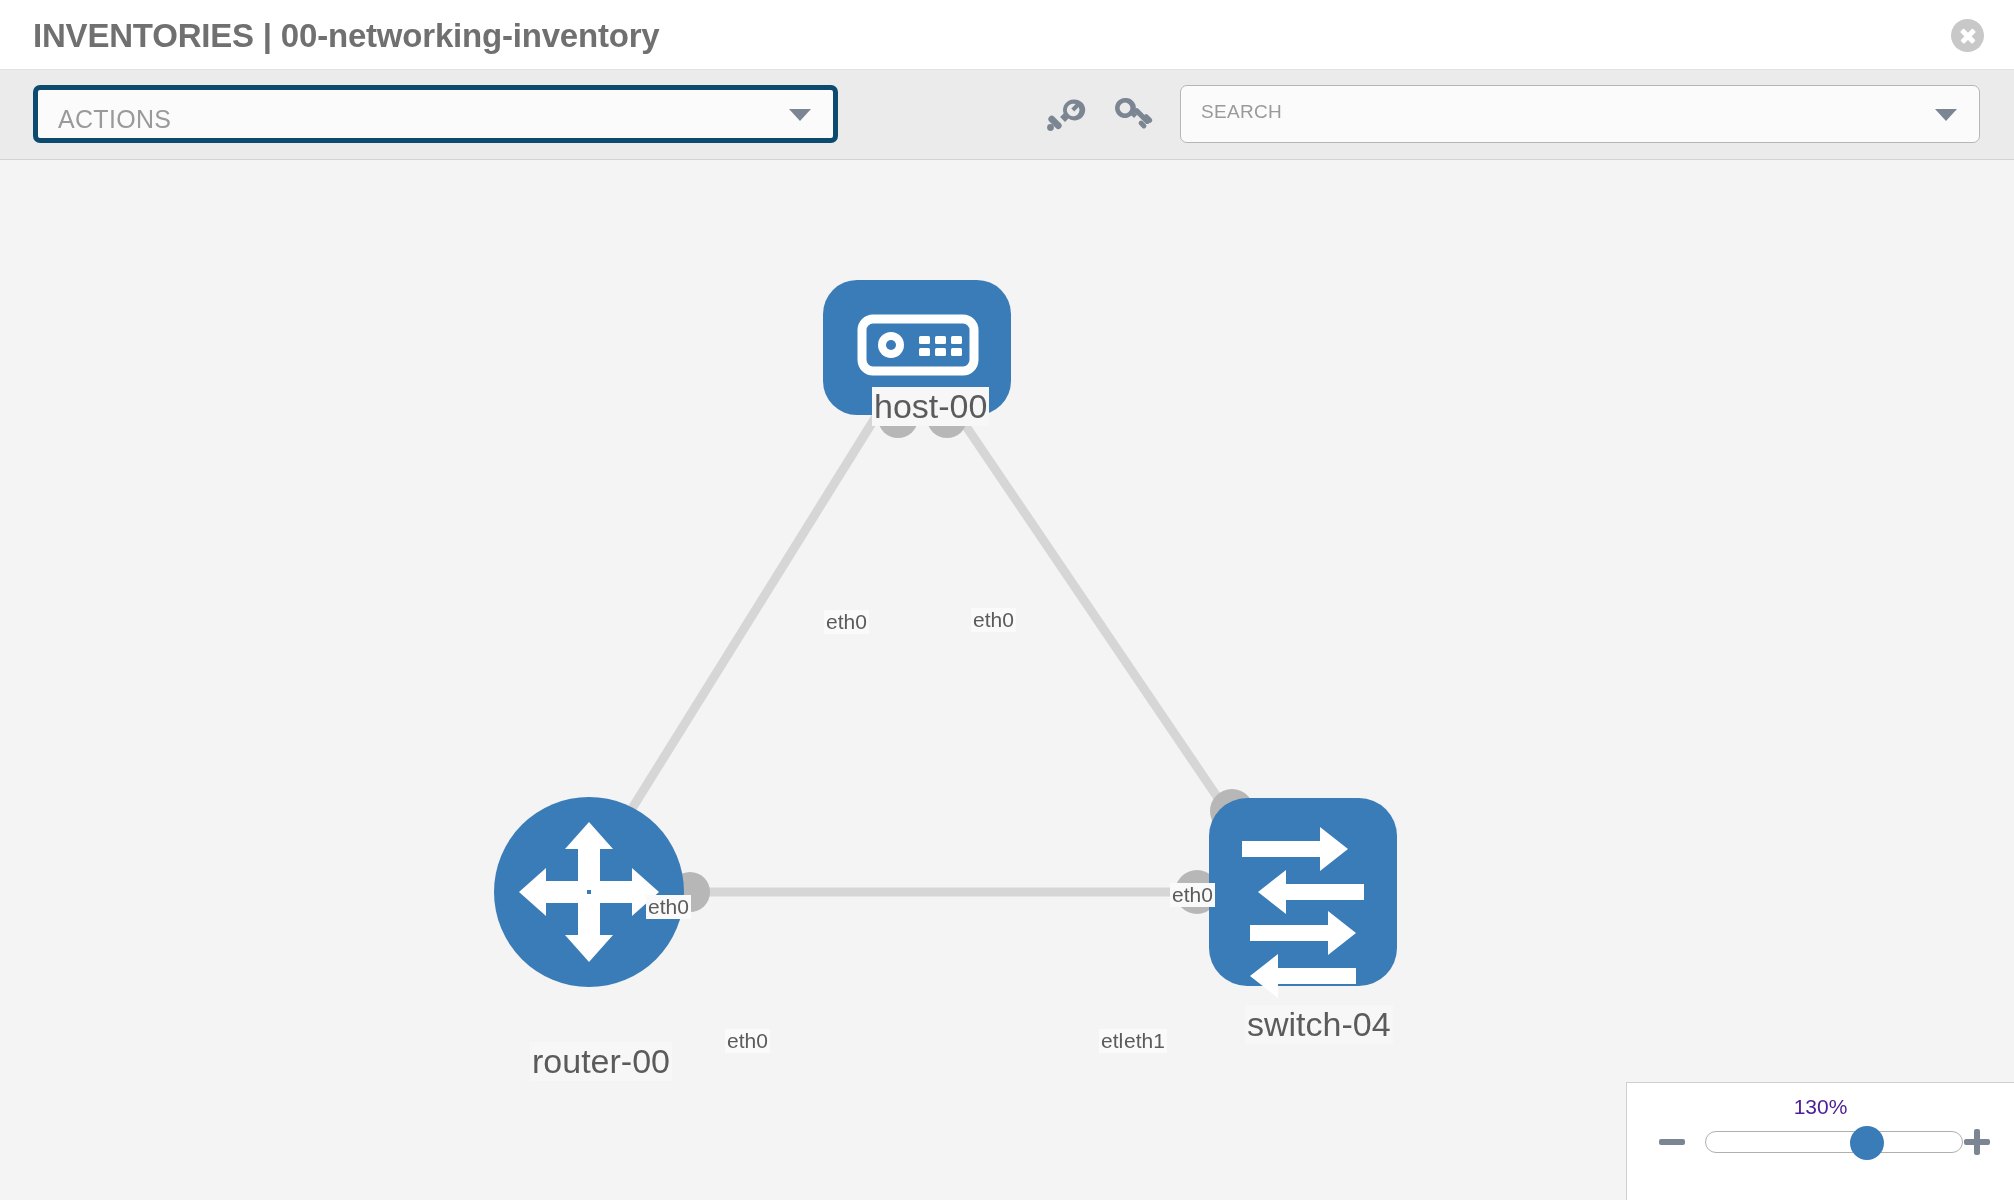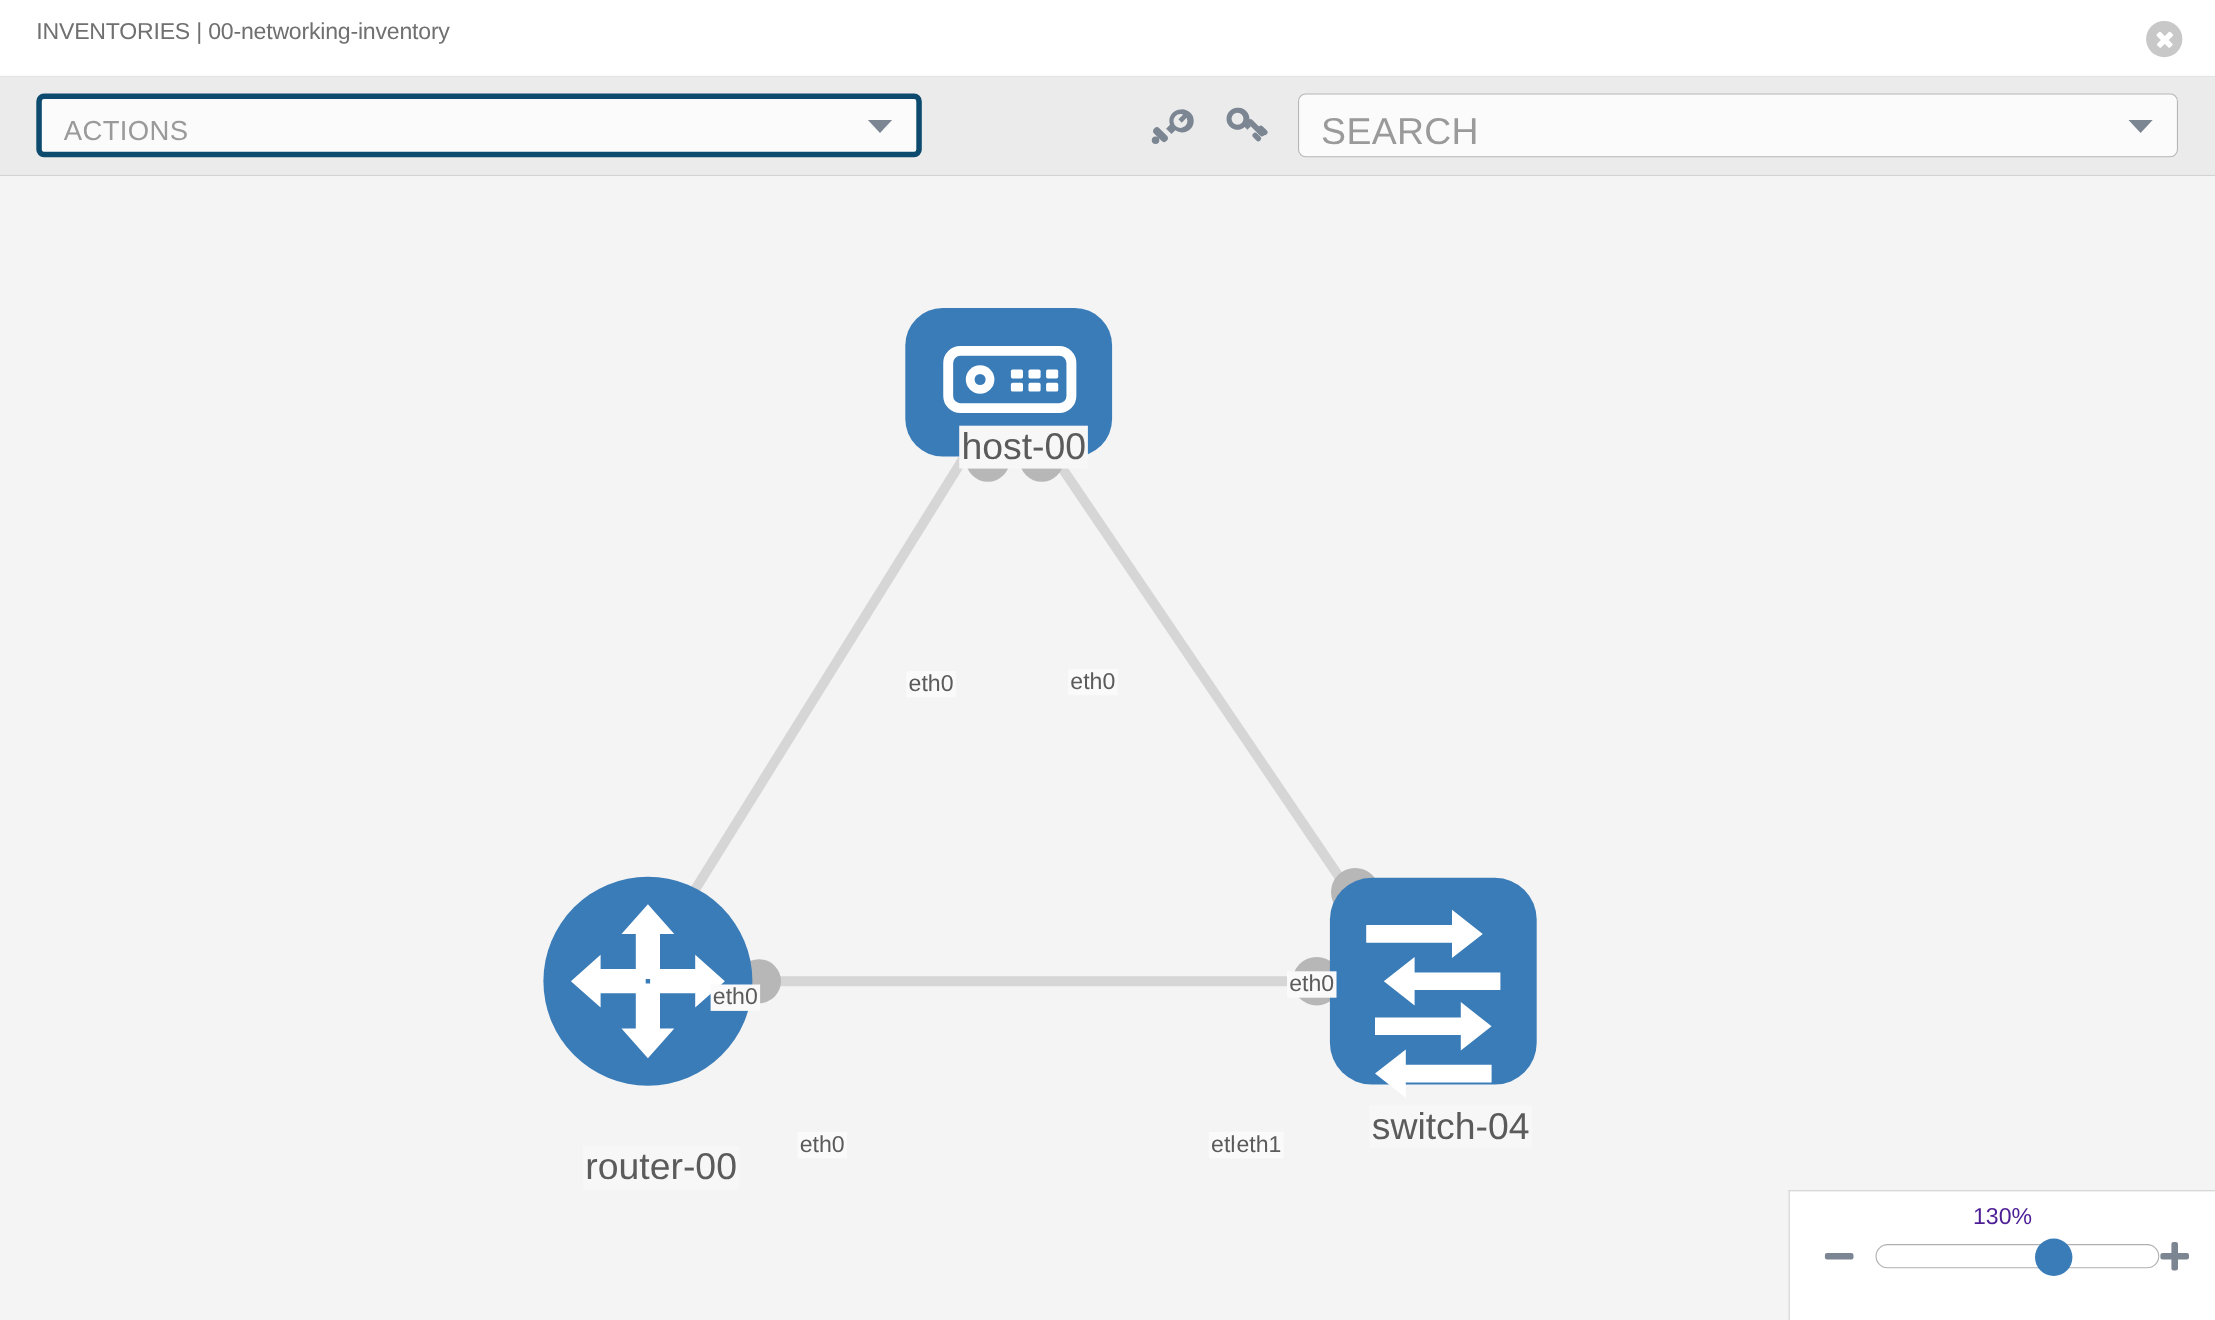--- a/index.html
+++ b/index.html
@@ -12,21 +12,21 @@
 
   
   .header {
     position: absolute; left: 0; top: 0;
     width: 2014px; height: 70px;
     background: #ffffff;
     border-bottom: 1px solid #e3e3e3;
   }
   .page-title {
     position: absolute; left: 33px; top: 17px;
-    font-size: 21px; font-weight: normal;
+    font-size: 33px; font-weight: bold;
     color: #707070;
     letter-spacing: -0.2px;
     white-space: nowrap;
   }
   .close-btn {
     position: absolute; right: 30px; top: 19px;
     width: 33px; height: 33px; border-radius: 50%;
     background: #c8c8c8;
     cursor: pointer;
   }
@@ -79,21 +79,21 @@
   .search-box {
     position: absolute; left: 1180px; top: 15px;
     width: 800px; height: 58px;
     background: #fbfbfb;
     border: 1px solid #b6b6b6;
     border-radius: 7px;
     cursor: text;
   }
   .search-label {
     position: absolute; left: 20px; top: 15px;
-    font-size: 34px; color: #9a9a9a;
+    font-size: 19px; color: #9a9a9a;
     letter-spacing: 0.3px;
   }
 
   
   .canvas {
     position: absolute; left: 0; top: 160px;
     width: 2014px; height: 1040px;
     background: #f4f4f4;
     overflow: hidden;
   }

